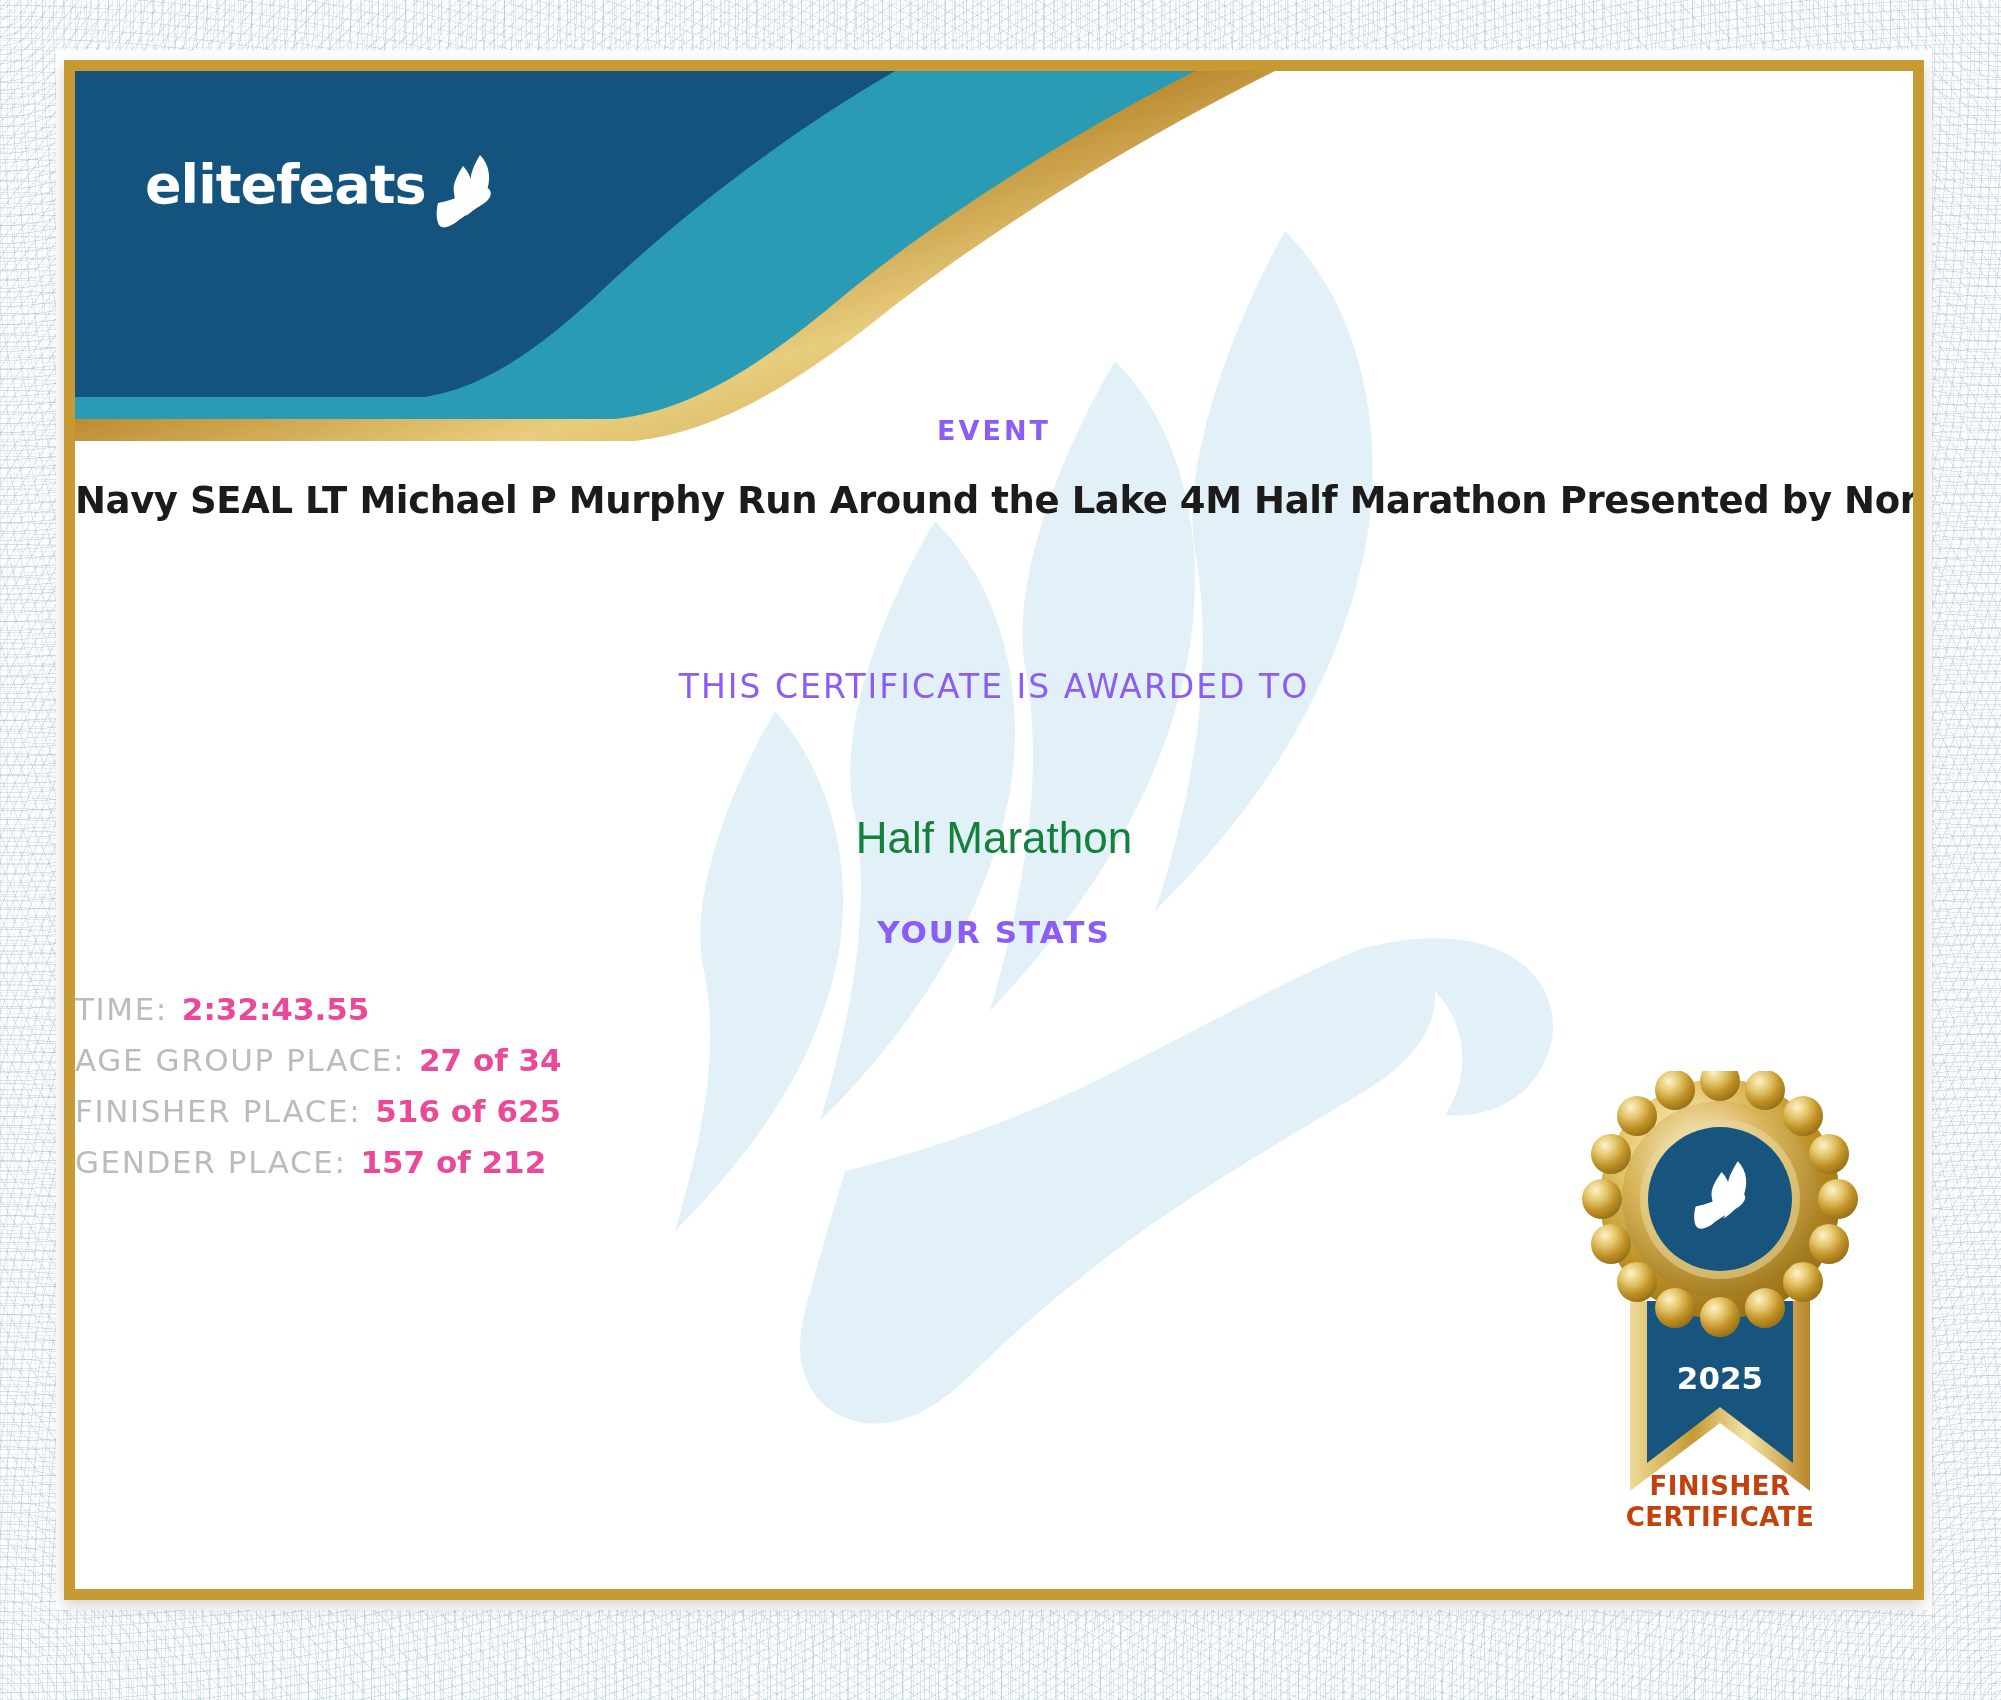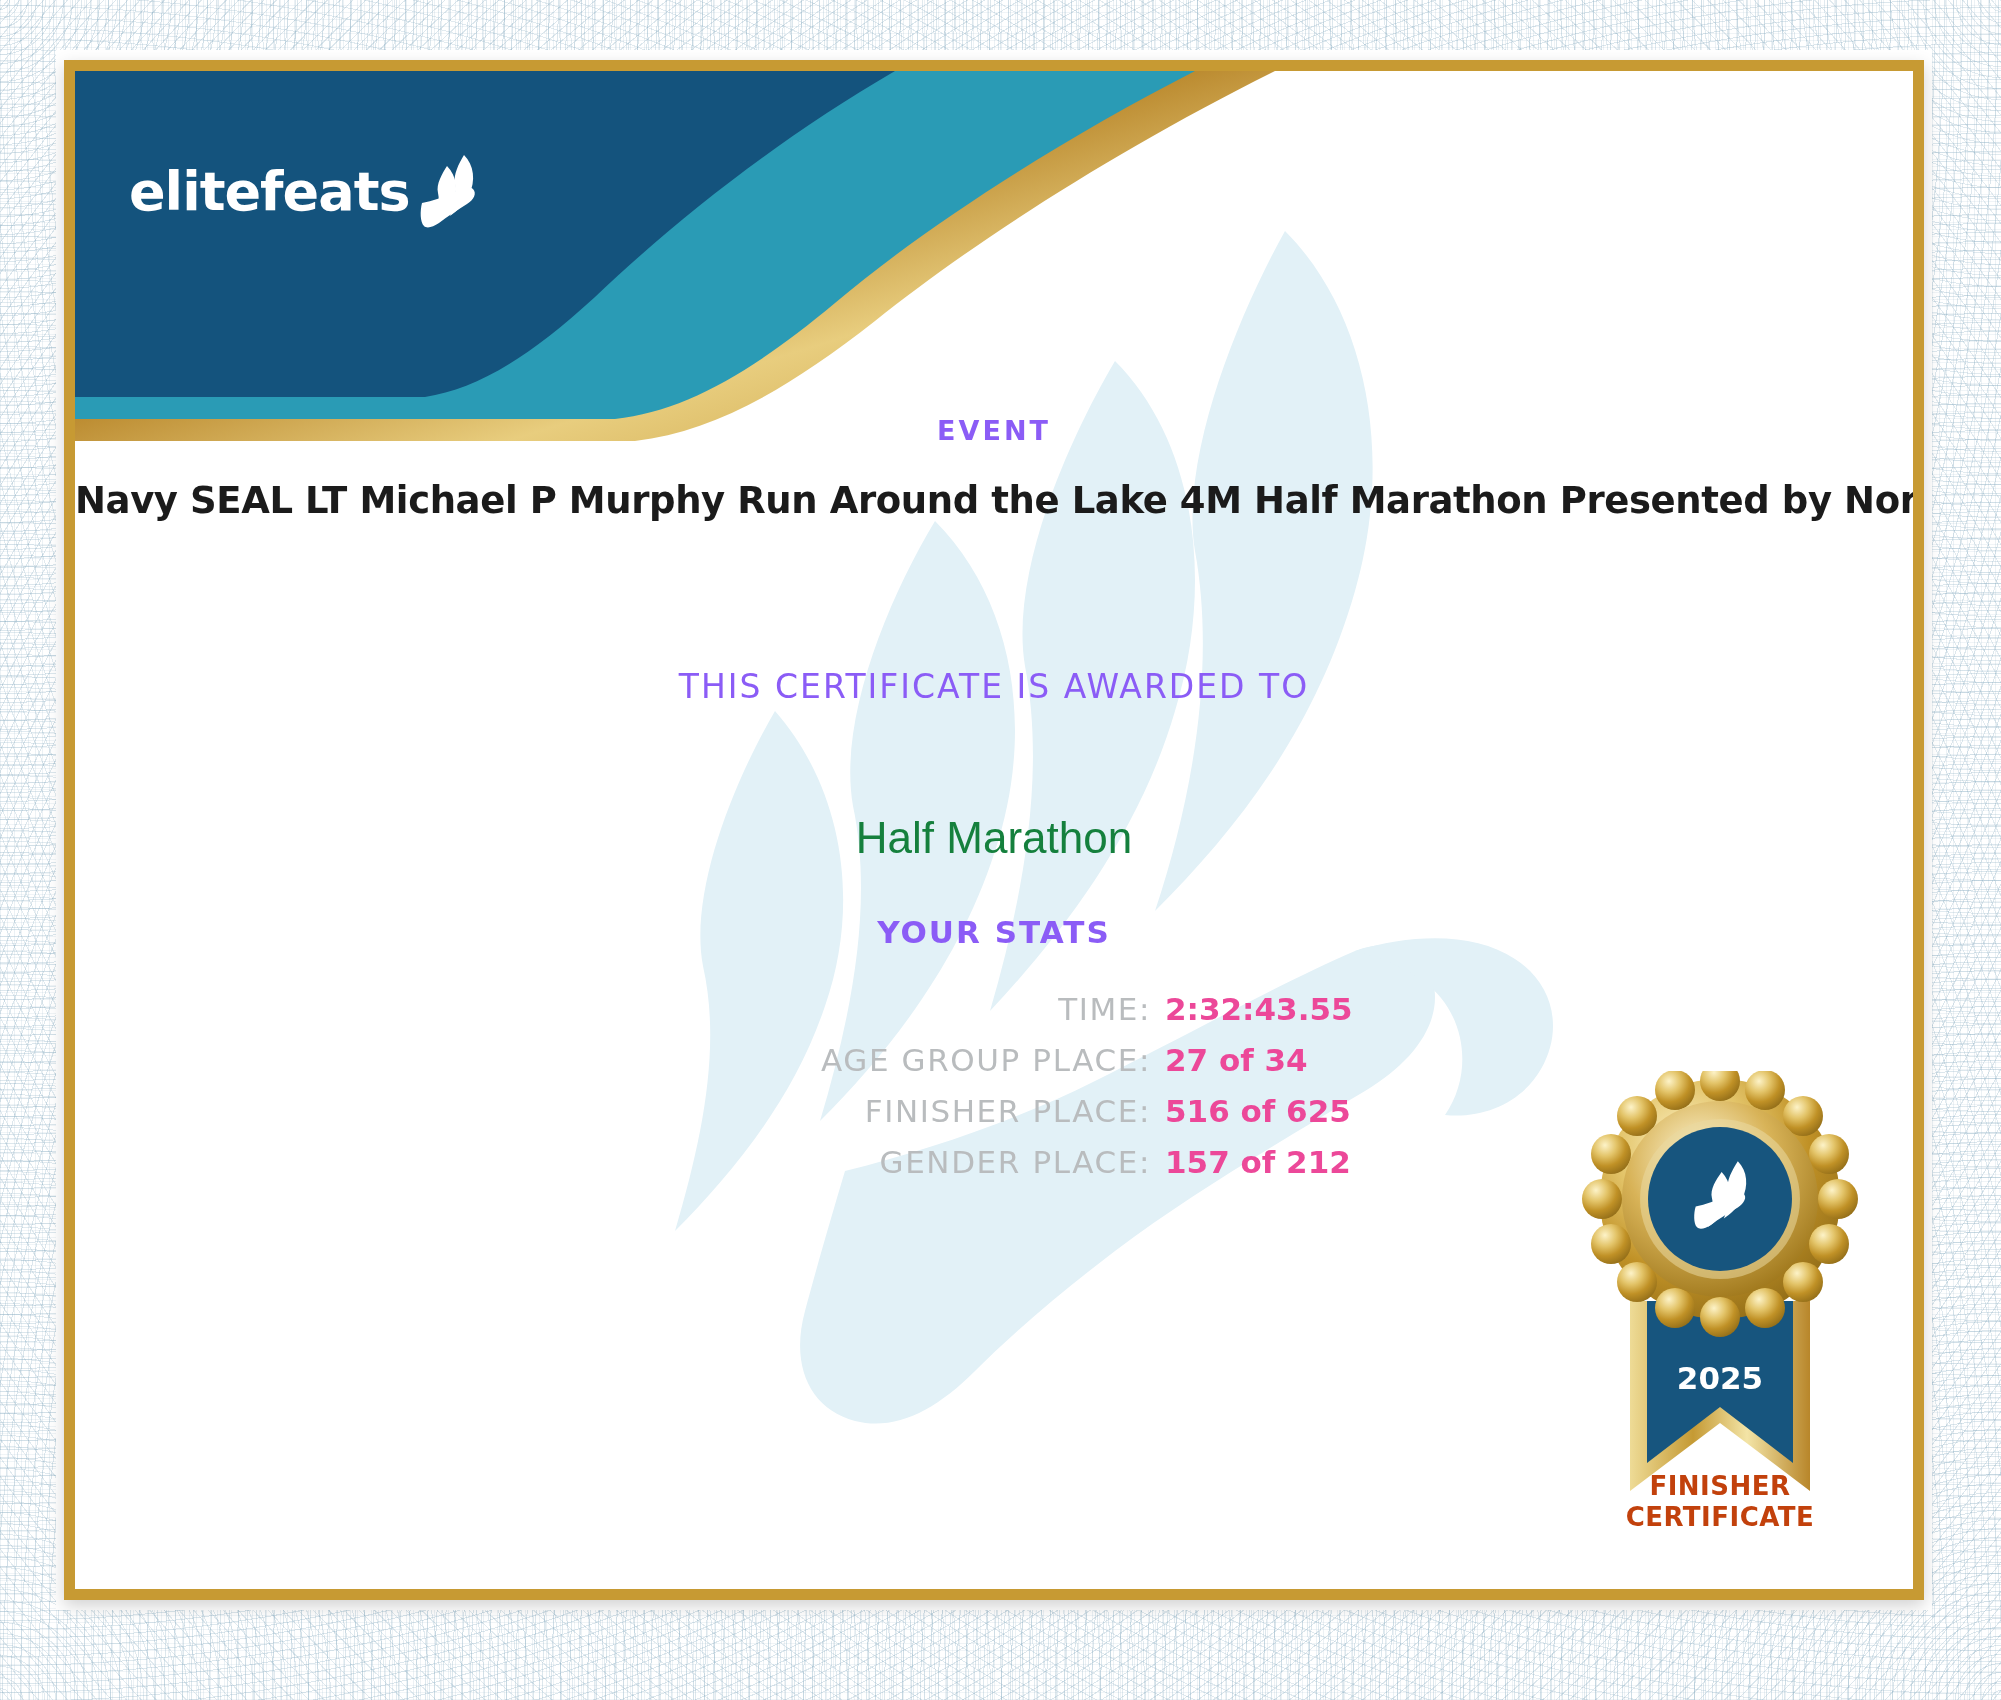--- a/index.html
+++ b/index.html
@@ -75,24 +75,24 @@
   
   .header-art {
     position: absolute;
     left: 0; top: 0;
     width: 1840px;
     height: 370px;
     pointer-events: none;
   }
   .brand {
     position: absolute;
-    left: 54px;
+    left: 70px;
     top: 82px;
     display: flex;
-    align-items: center;
+    align-items: flex-start;
     gap: 4px;
     z-index: 5;
   }
   .brand-text {
     color: #ffffff;
     font-size: 54px;
     font-weight: 700;
     letter-spacing: -1px;
     font-family: "DejaVu Sans", sans-serif;
   }
@@ -166,21 +166,20 @@
   }
 
   .stats {
     position: absolute;
     top: 920px;
     left: 0;
     width: 1320px;
   }
   .stat-row {
     display: flex;
-    justify-content: flex-end;
     align-items: baseline;
     margin-bottom: 15px;
     padding-right: 0;
   }
   .stat-key {
     color: #b9bcbe;
     font-size: 31px;
     letter-spacing: 1.6px;
     font-weight: 500;
     font-family: "DejaVu Sans", sans-serif;

